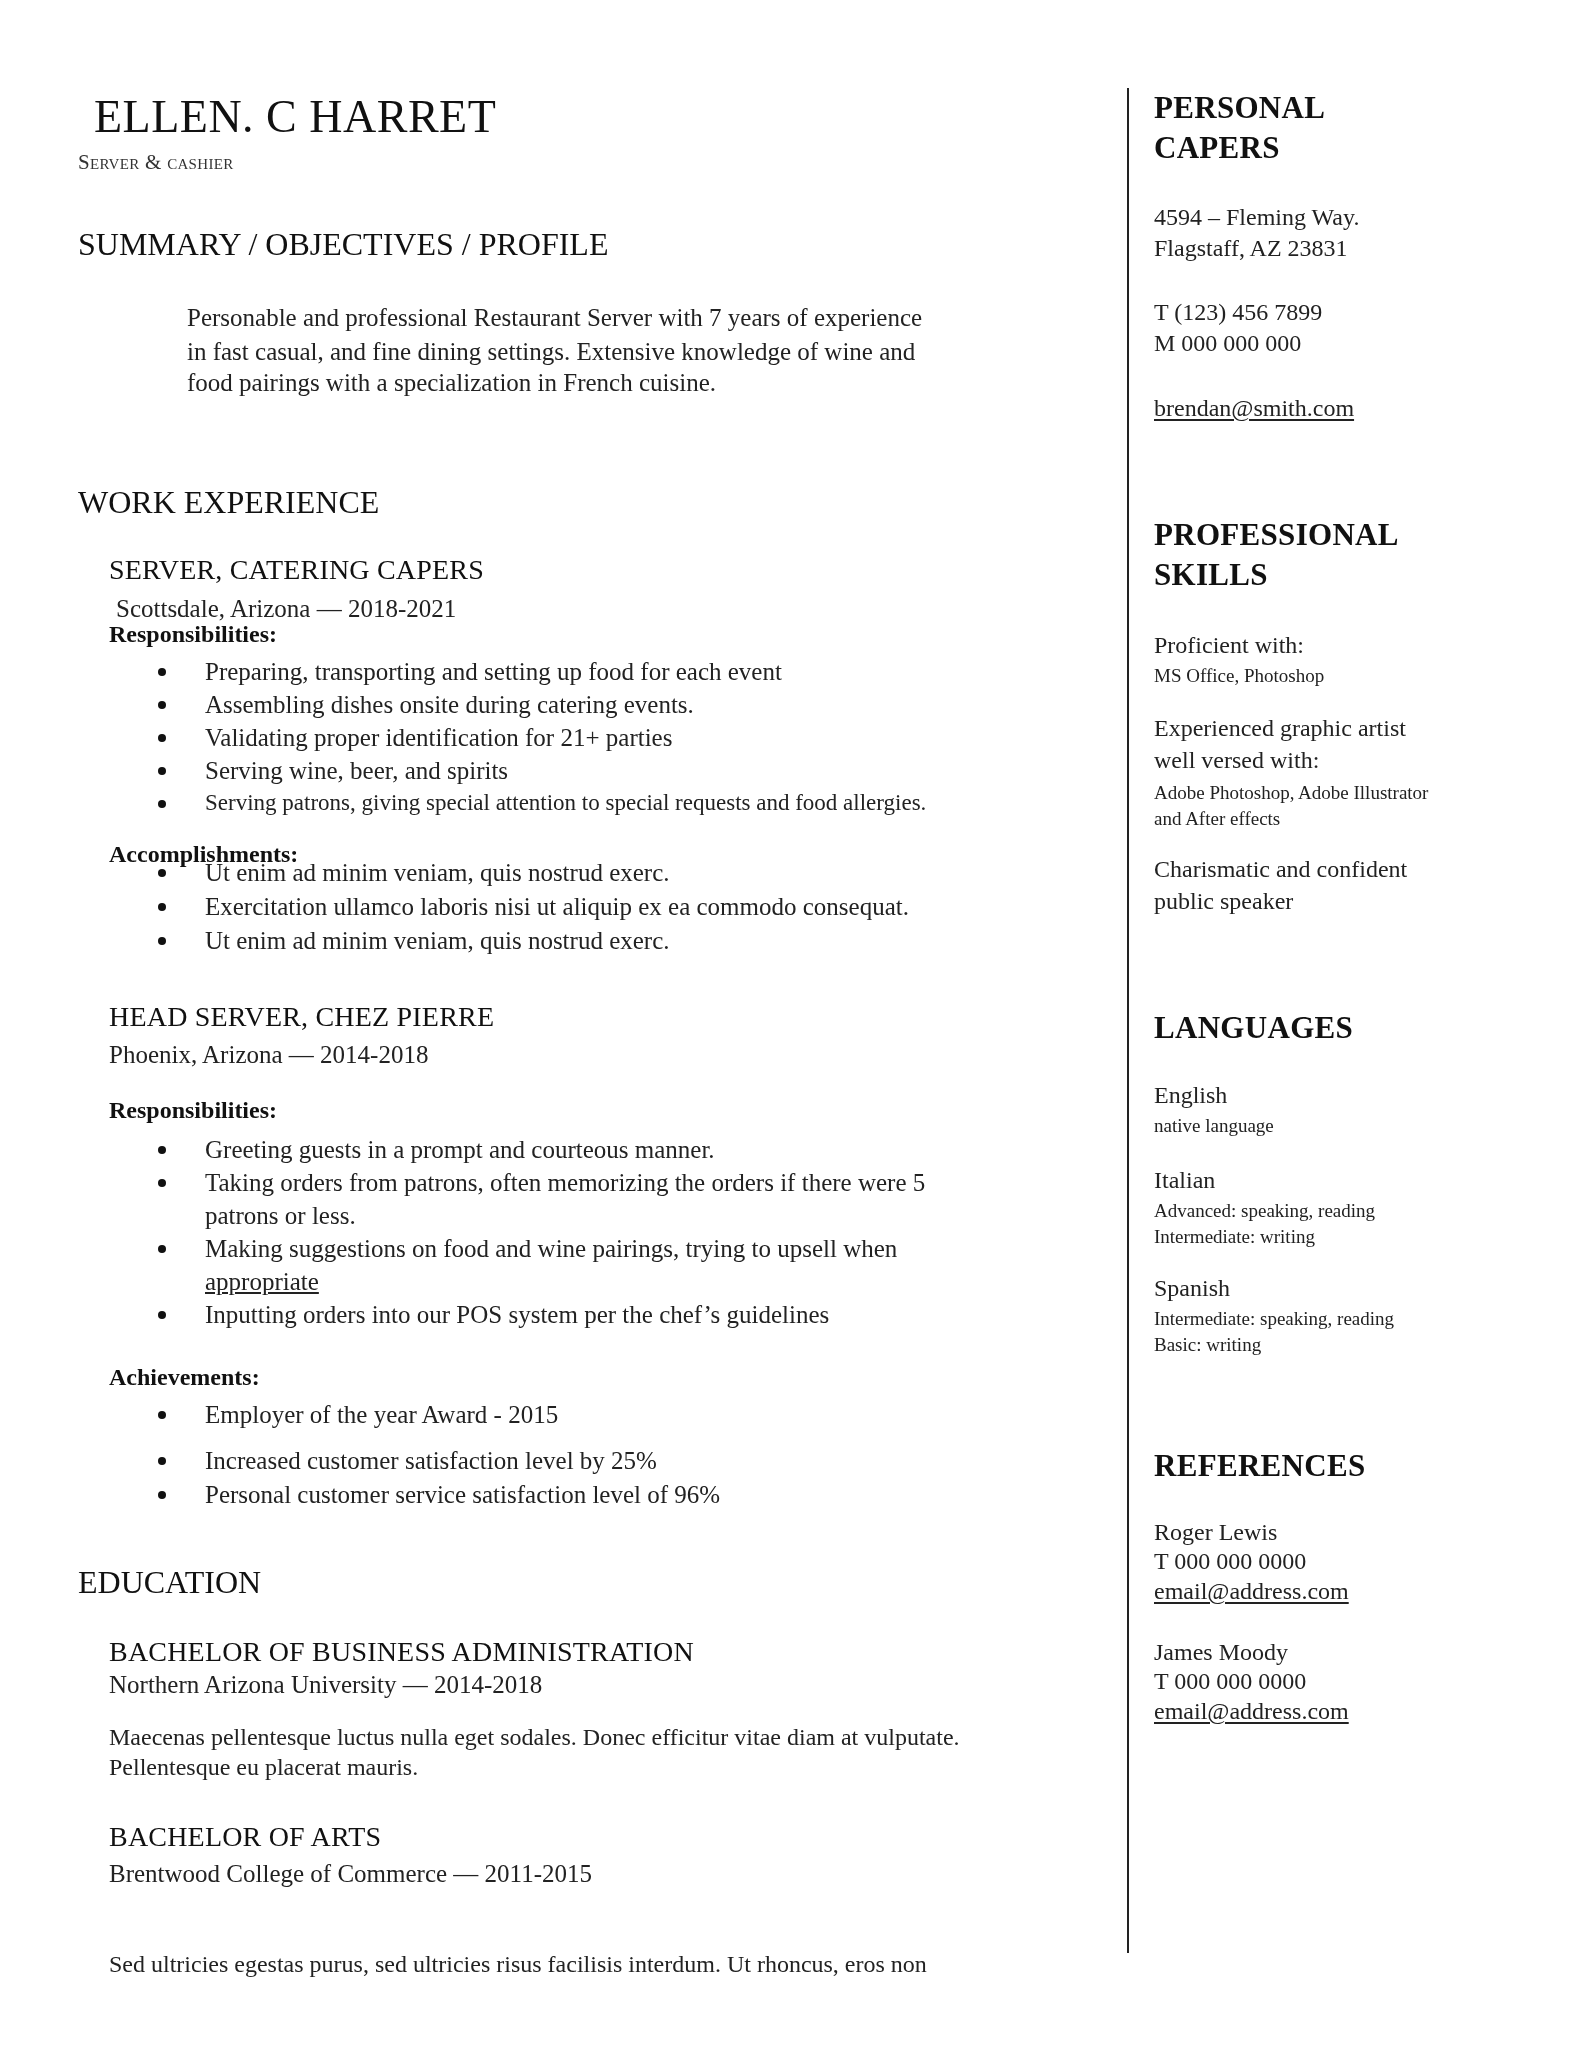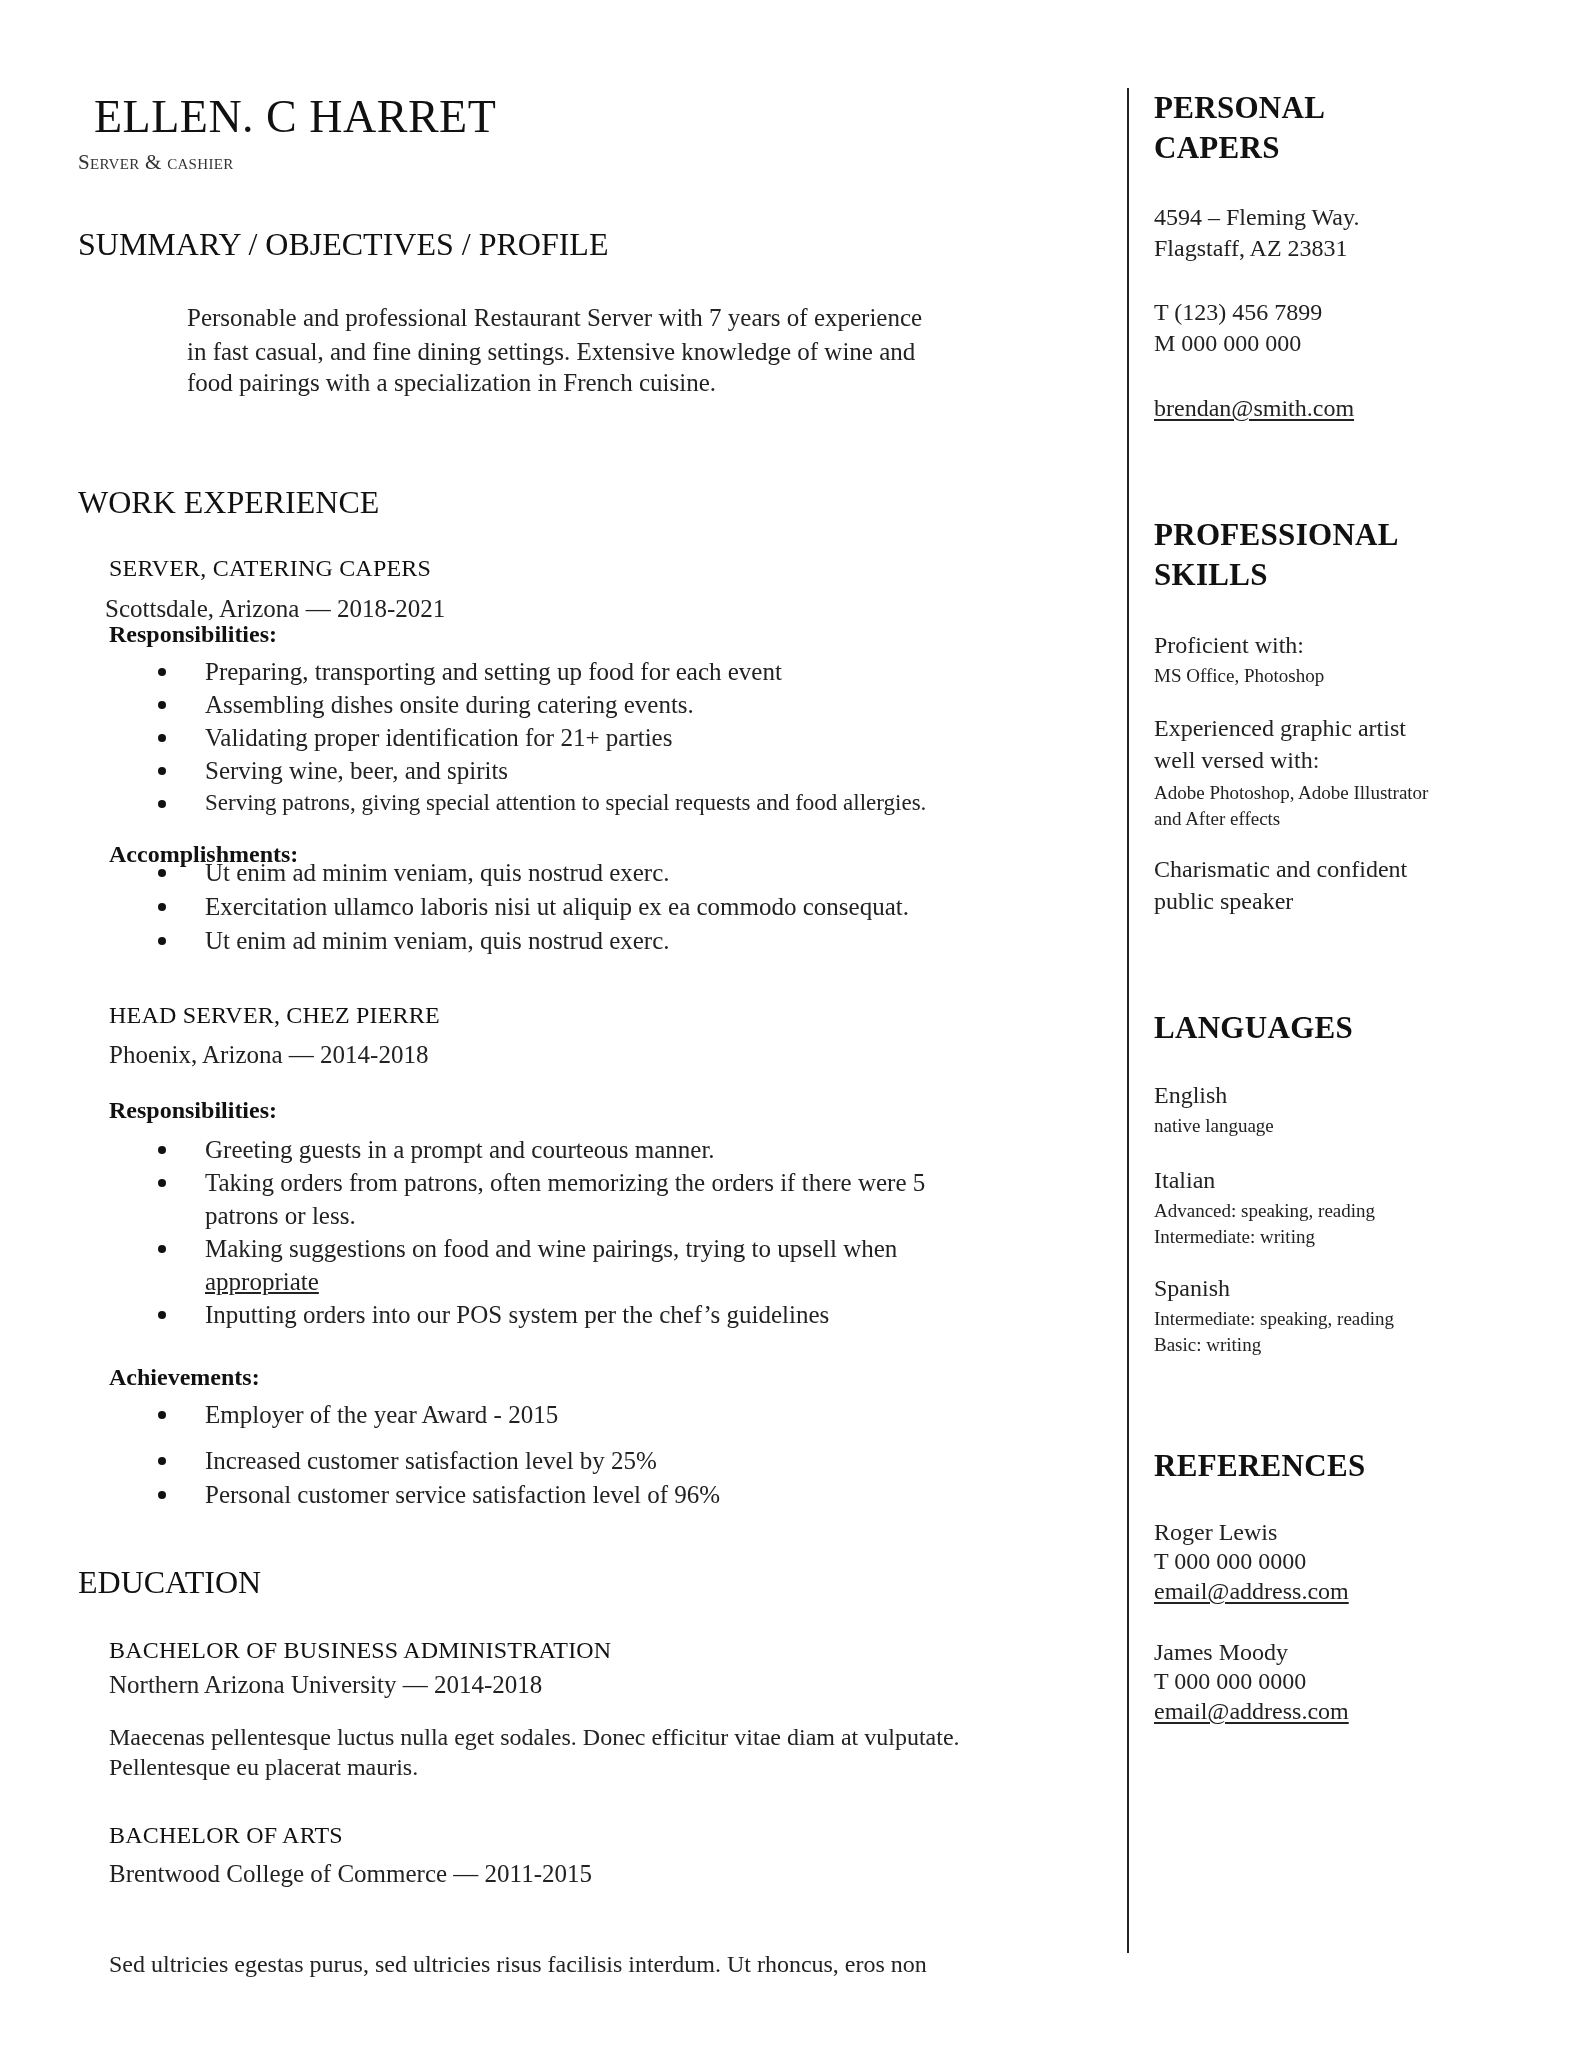--- a/index.html
+++ b/index.html
@@ -3,21 +3,21 @@
 <meta charset="utf-8">
 <style>
   html, body { margin: 0; padding: 0; background: #ffffff; }
   body { width: 1583px; height: 2048px; position: relative; overflow: hidden;
          font-family: "Liberation Serif", "DejaVu Serif", serif; color: #1a1a1a; }
   .abs { position: absolute; margin: 0; white-space: nowrap; line-height: 1; }
   
   .name { font-size: 46px; letter-spacing: 0.5px; color: #111; }
   .subtitle { font-size: 21px; font-variant: small-caps; color: #333; letter-spacing: 0.3px; }
   .h1 { font-size: 32px; color: #111; }
-  .h2 { font-size: 24px; color: #111; letter-spacing: 0.2px; }
+  .h2 { font-size: 28px; color: #111; letter-spacing: 0.2px; }
   .body { font-size: 25px; color: #222; }
   .bold { font-weight: bold; font-size: 24px; color: #111; }
   .bullet-dot { position: absolute; width: 8px; height: 8px; border-radius: 50%; background: #111; }
   .rh { font-size: 31px; font-weight: bold; color: #111; letter-spacing: 0.3px; }
   .rb { font-size: 24px; color: #222; }
   .rs { font-size: 19px; color: #222; }
   .link { text-decoration: underline; text-underline-offset: 3px; }
   .divider { position: absolute; left: 1127px; top: 88px; width: 2px; height: 1865px; background: #222; }
 </style>
 </head>
@@ -27,21 +27,21 @@
 <div class="abs subtitle" style="left:78px; top:152px;">Server &amp; cashier</div>
 
 <div class="abs h1" style="left:78px; top:228px;">SUMMARY / OBJECTIVES / PROFILE</div>
 <div class="abs body" style="left:187px; top:305px;">Personable and professional Restaurant Server with 7 years of experience</div>
 <div class="abs body" style="left:187px; top:339px;">in fast casual, and fine dining settings. Extensive knowledge of wine and</div>
 <div class="abs body" style="left:187px; top:370px;">food pairings with a specialization in French cuisine.</div>
 
 <div class="abs h1" style="left:78px; top:486px;">WORK EXPERIENCE</div>
 
 <div class="abs h2" style="left:109px; top:556px;">SERVER, CATERING CAPERS</div>
-<div class="abs body" style="left:105px; top:596px;text-align:center;">Scottsdale, Arizona — 2018-2021</div>
+<div class="abs body" style="left:116px; top:596px;text-align:center;">Scottsdale, Arizona — 2018-2021</div>
 <div class="abs bold" style="left:109px; top:622px;">Responsibilities:</div>
 
 <div class="bullet-dot" style="left:158px; top:668px;"></div>
 <div class="abs body" style="left:205px; top:659px;">Preparing, transporting and setting up food for each event</div>
 <div class="bullet-dot" style="left:158px; top:701px;"></div>
 <div class="abs body" style="left:205px; top:692px;">Assembling dishes onsite during catering events.</div>
 <div class="bullet-dot" style="left:158px; top:734px;"></div>
 <div class="abs body" style="left:205px; top:725px;">Validating proper identification for 21+ parties</div>
 <div class="bullet-dot" style="left:158px; top:767px;"></div>
 <div class="abs body" style="left:205px; top:758px;">Serving wine, beer, and spirits</div>

